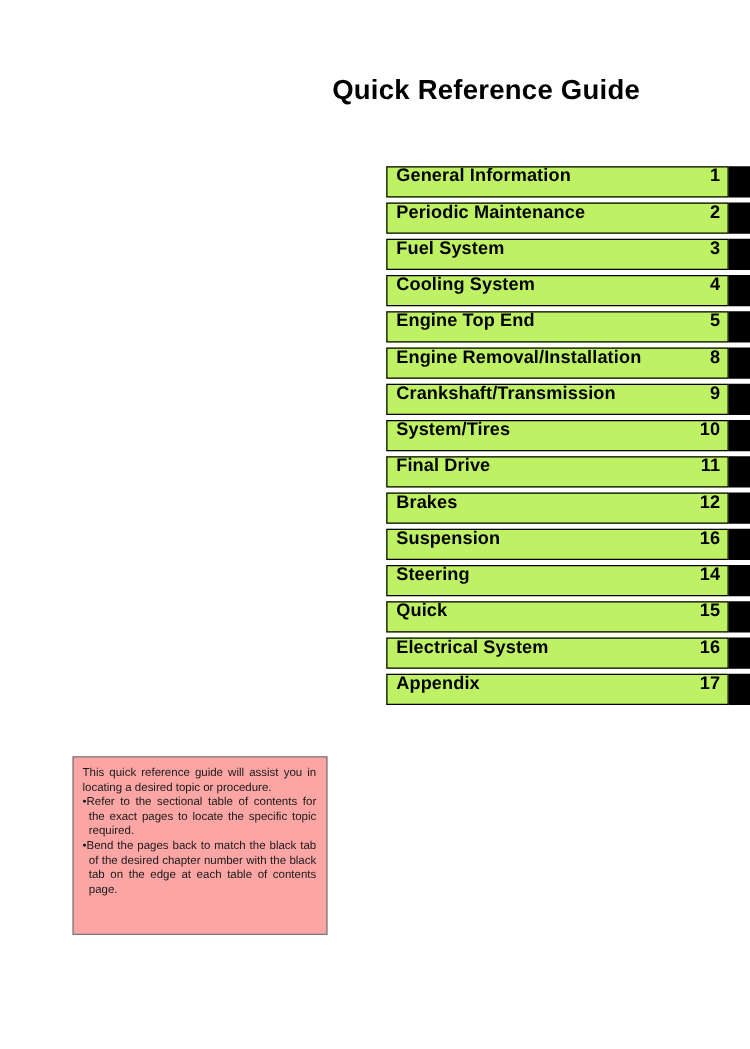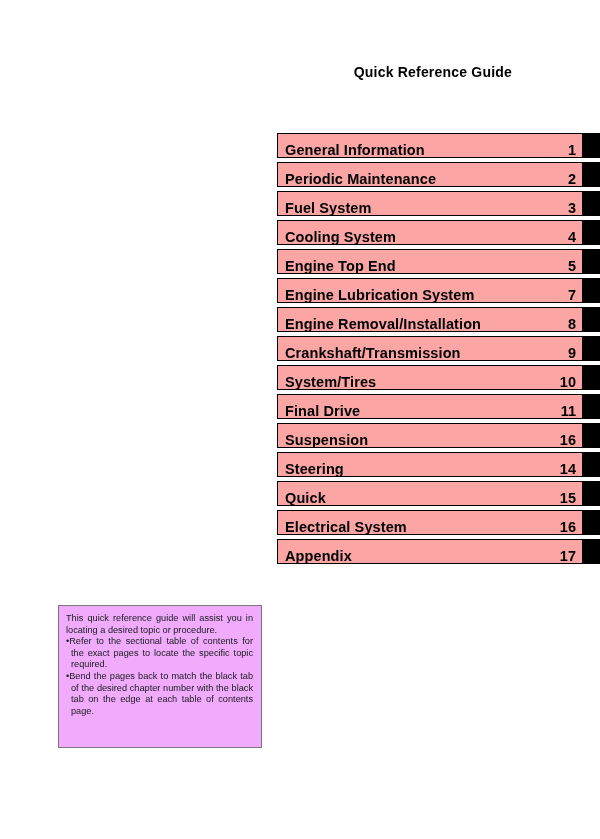--- a/index.html
+++ b/index.html
@@ -16,21 +16,21 @@
     overflow: hidden;
   }
 
   
   #page-title {
     position: absolute;
     left: 0;
     top: 58px;
     width: 512px;
     text-align: right;
-    font-size: 14px;
+    font-size: 22px;
     font-weight: bold;
     letter-spacing: 0.2px;
     line-height: 28px;
     white-space: nowrap;
   }
 
   
   #chapter-index {
     position: absolute;
     left: 277px;
@@ -41,25 +41,26 @@
     position: relative;
     height: 25px;
     margin-bottom: 4px;
     display: flex;
     align-items: stretch;
   }
   .chapter-box {
     flex: 1 1 auto;
     border: 1.5px solid #000000;
     box-sizing: border-box;
-    background: #fca5a5;
+    background: #bef264;
     display: flex;
-    align-items: flex-end;
+    align-items: flex-start;
     justify-content: space-between;
     padding: 0 6px 0 7px;
+    margin-left: 32px;
   }
   .chapter-title {
     font-size: 14.5px;
     font-weight: bold;
     line-height: 1;
     white-space: nowrap;
     letter-spacing: 0.1px;
   }
   .chapter-number {
     font-size: 14.5px;
@@ -75,21 +76,21 @@
 
   
   #note-box {
     position: absolute;
     left: 58px;
     top: 605px;
     width: 204px;
     height: 143px;
     box-sizing: border-box;
     border: 1px solid #7a7a7a;
-    background: #f0abfc;
+    background: #fca5a5;
     padding: 7px 8px 6px 7px;
   }
   .note-para {
     font-size: 9.2px;
     line-height: 11.6px;
     text-align: justify;
     margin: 0;
     color: #1a1a1a;
   }
   .note-bullet {
@@ -138,27 +139,20 @@
     </div>
     <div class="chapter-row">
       <div class="chapter-box">
         <span class="chapter-title">Engine Top End</span>
         <span class="chapter-number">5</span>
       </div>
       <div class="chapter-tab"></div>
     </div>
     <div class="chapter-row">
       <div class="chapter-box">
-        <span class="chapter-title">Engine Lubrication System</span>
-        <span class="chapter-number">7</span>
-      </div>
-      <div class="chapter-tab"></div>
-    </div>
-    <div class="chapter-row">
-      <div class="chapter-box">
         <span class="chapter-title">Engine Removal/Installation</span>
         <span class="chapter-number">8</span>
       </div>
       <div class="chapter-tab"></div>
     </div>
     <div class="chapter-row">
       <div class="chapter-box">
         <span class="chapter-title">Crankshaft/Transmission</span>
         <span class="chapter-number">9</span>
       </div>
@@ -168,20 +162,27 @@
       <div class="chapter-box">
         <span class="chapter-title">System/Tires</span>
         <span class="chapter-number">10</span>
       </div>
       <div class="chapter-tab"></div>
     </div>
     <div class="chapter-row">
       <div class="chapter-box">
         <span class="chapter-title">Final Drive</span>
         <span class="chapter-number">11</span>
+      </div>
+      <div class="chapter-tab"></div>
+    </div>
+    <div class="chapter-row">
+      <div class="chapter-box">
+        <span class="chapter-title">Brakes</span>
+        <span class="chapter-number">12</span>
       </div>
       <div class="chapter-tab"></div>
     </div>
     <div class="chapter-row">
       <div class="chapter-box">
         <span class="chapter-title">Suspension</span>
         <span class="chapter-number">16</span>
       </div>
       <div class="chapter-tab"></div>
     </div>

